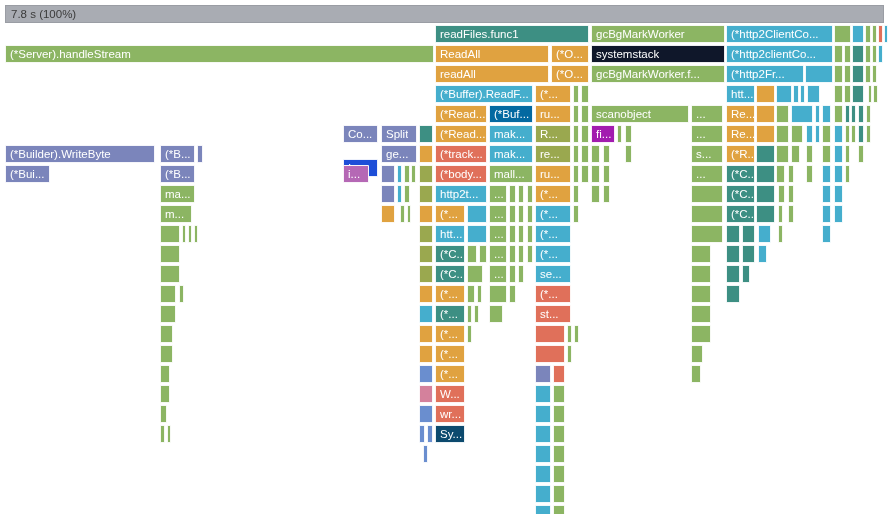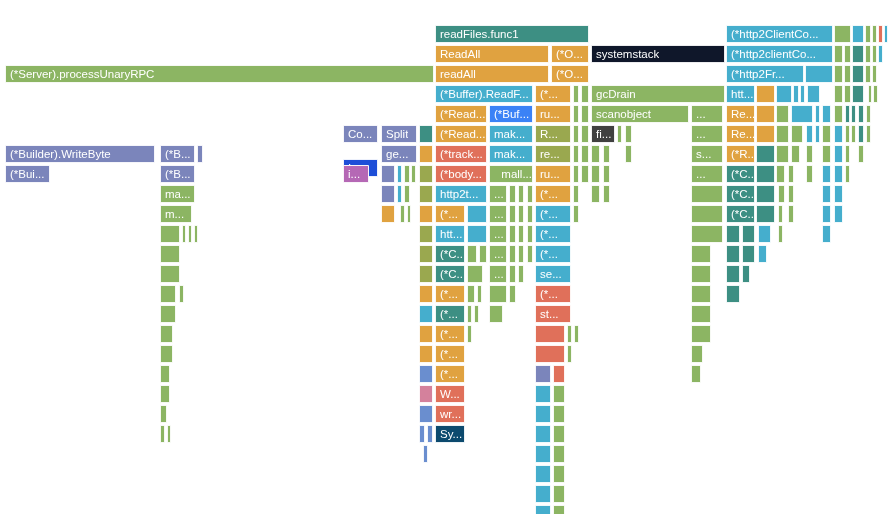--- a/index.html
+++ b/index.html
@@ -28,96 +28,102 @@
   .fr .lbl{
     font-size:11.5px;color:#ffffff;padding-left:4px;
     white-space:nowrap;overflow:hidden;text-overflow:clip;
     line-height:16px;
   }
 </style>
 </head>
 <body>
 
 <div id="flame">
+  <div class="hdr">
+    <span>7.8 s (100%)</span>
+  </div>
     <div class="fr" style="left: 435px; top: 25px; width: 154px; background: rgb(61, 143, 131);">
       <span class="lbl">readFiles.func1</span>
+    </div>
+    <div class="fr" style="left: 591px; top: 25px; width: 134px; background: rgb(140, 181, 99);">
+      <span class="lbl">gcBgMarkWorker</span>
     </div>
     <div class="fr" style="left: 726px; top: 25px; width: 107px; background: rgb(69, 174, 205);">
       <span class="lbl">(*http2ClientCo...</span>
     </div>
     <div class="fr" style="left: 834px; top: 25px; width: 17px; background: rgb(140, 181, 99);"></div>
     <div class="fr" style="left: 852px; top: 25px; width: 12px; background: rgb(69, 174, 205);"></div>
     <div class="fr" style="left: 865px; top: 25px; width: 6px; background: rgb(140, 181, 99);"></div>
     <div class="fr" style="left: 872px; top: 25px; width: 5px; background: rgb(140, 181, 99);"></div>
     <div class="fr" style="left: 878px; top: 25px; width: 5px; background: rgb(224, 112, 90);"></div>
     <div class="fr" style="left: 884px; top: 25px; width: 4px; background: rgb(69, 174, 205);"></div>
+    <div class="fr" style="left: 5px; top: 45px; width: 429px; background: rgb(140, 181, 99);">
+      <span class="lbl">(*Server).handleStream</span>
+    </div>
     <div class="fr" style="left: 435px; top: 45px; width: 114px; background: rgb(224, 162, 64);">
       <span class="lbl">ReadAll</span>
     </div>
     <div class="fr" style="left: 551px; top: 45px; width: 38px; background: rgb(224, 162, 64);">
       <span class="lbl">(*O...</span>
     </div>
     <div class="fr" style="left: 591px; top: 45px; width: 134px; background: #0f172a;">
       <span class="lbl">systemstack</span>
     </div>
     <div class="fr" style="left: 726px; top: 45px; width: 107px; background: rgb(69, 174, 205);">
       <span class="lbl">(*http2clientCo...</span>
     </div>
     <div class="fr" style="left: 834px; top: 45px; width: 9px; background: rgb(140, 181, 99);"></div>
     <div class="fr" style="left: 844px; top: 45px; width: 7px; background: rgb(140, 181, 99);"></div>
     <div class="fr" style="left: 852px; top: 45px; width: 12px; background: rgb(61, 143, 131);"></div>
     <div class="fr" style="left: 865px; top: 45px; width: 6px; background: rgb(140, 181, 99);"></div>
     <div class="fr" style="left: 872px; top: 45px; width: 5px; background: rgb(140, 181, 99);"></div>
     <div class="fr" style="left: 878px; top: 45px; width: 5px; background: rgb(69, 174, 205);"></div>
-    <div class="fr" style="left: 5px; top: 65px; width: 429px; background: rgb(140, 181, 99);">
-      <span class="lbl">(*Server).processUnaryRPC</span>
-    </div>
     <div class="fr" style="left: 435px; top: 65px; width: 114px; background: rgb(224, 162, 64);">
       <span class="lbl">readAll</span>
     </div>
     <div class="fr" style="left: 551px; top: 65px; width: 38px; background: rgb(224, 162, 64);">
       <span class="lbl">(*O...</span>
+    </div>
+    <div class="fr" style="left: 591px; top: 65px; width: 134px; background: rgb(140, 181, 99);">
+      <span class="lbl">gcBgMarkWorker.f...</span>
     </div>
     <div class="fr" style="left: 726px; top: 65px; width: 78px; background: rgb(69, 174, 205);">
       <span class="lbl">(*http2Fr...</span>
     </div>
     <div class="fr" style="left: 805px; top: 65px; width: 28px; background: rgb(69, 174, 205);"></div>
     <div class="fr" style="left: 834px; top: 65px; width: 9px; background: rgb(140, 181, 99);"></div>
     <div class="fr" style="left: 844px; top: 65px; width: 7px; background: rgb(140, 181, 99);"></div>
     <div class="fr" style="left: 852px; top: 65px; width: 12px; background: rgb(61, 143, 131);"></div>
     <div class="fr" style="left: 865px; top: 65px; width: 6px; background: rgb(140, 181, 99);"></div>
     <div class="fr" style="left: 872px; top: 65px; width: 5px; background: rgb(140, 181, 99);"></div>
     <div class="fr" style="left: 435px; top: 85px; width: 98px; background: rgb(69, 174, 205);">
       <span class="lbl">(*Buffer).ReadF...</span>
     </div>
     <div class="fr" style="left: 535px; top: 85px; width: 36px; background: rgb(224, 162, 64);">
       <span class="lbl">(*...</span>
     </div>
     <div class="fr" style="left: 573px; top: 85px; width: 6px; background: rgb(140, 181, 99);"></div>
     <div class="fr" style="left: 581px; top: 85px; width: 8px; background: rgb(140, 181, 99);"></div>
-    <div class="fr" style="left: 591px; top: 85px; width: 134px; background: rgb(140, 181, 99);">
-      <span class="lbl">gcDrain</span>
-    </div>
     <div class="fr" style="left: 726px; top: 85px; width: 29px; background: rgb(69, 174, 205);">
       <span class="lbl">htt...</span>
     </div>
     <div class="fr" style="left: 756px; top: 85px; width: 19px; background: rgb(224, 162, 64);"></div>
     <div class="fr" style="left: 776px; top: 85px; width: 16px; background: rgb(69, 174, 205);"></div>
     <div class="fr" style="left: 793px; top: 85px; width: 6px; background: rgb(69, 174, 205);"></div>
     <div class="fr" style="left: 800px; top: 85px; width: 5px; background: rgb(69, 174, 205);"></div>
     <div class="fr" style="left: 807px; top: 85px; width: 13px; background: rgb(69, 174, 205);"></div>
     <div class="fr" style="left: 834px; top: 85px; width: 9px; background: rgb(140, 181, 99);"></div>
     <div class="fr" style="left: 844px; top: 85px; width: 7px; background: rgb(140, 181, 99);"></div>
     <div class="fr" style="left: 852px; top: 85px; width: 12px; background: rgb(61, 143, 131);"></div>
     <div class="fr" style="left: 868px; top: 85px; width: 4px; background: rgb(140, 181, 99);"></div>
     <div class="fr" style="left: 873px; top: 85px; width: 5px; background: rgb(140, 181, 99);"></div>
     <div class="fr" style="left: 435px; top: 105px; width: 52px; background: rgb(224, 162, 64);">
       <span class="lbl">(*Read...</span>
     </div>
-    <div class="fr" style="left: 489px; top: 105px; width: 44px; background: #3b82f6;">
+    <div class="fr" style="left: 489px; top: 105px; width: 44px; background: #0369a1;">
       <span class="lbl">(*Buf...</span>
     </div>
     <div class="fr" style="left: 535px; top: 105px; width: 36px; background: rgb(224, 162, 64);">
       <span class="lbl">ru...</span>
     </div>
     <div class="fr" style="left: 573px; top: 105px; width: 6px; background: rgb(140, 181, 99);"></div>
     <div class="fr" style="left: 581px; top: 105px; width: 8px; background: rgb(140, 181, 99);"></div>
     <div class="fr" style="left: 591px; top: 105px; width: 98px; background: rgb(140, 181, 99);">
       <span class="lbl">scanobject</span>
     </div>
@@ -148,21 +154,21 @@
       <span class="lbl">(*Read...</span>
     </div>
     <div class="fr" style="left: 489px; top: 125px; width: 44px; background: rgb(69, 174, 205);">
       <span class="lbl">mak...</span>
     </div>
     <div class="fr" style="left: 535px; top: 125px; width: 36px; background: rgb(154, 168, 79);">
       <span class="lbl">R...</span>
     </div>
     <div class="fr" style="left: 573px; top: 125px; width: 6px; background: rgb(140, 181, 99);"></div>
     <div class="fr" style="left: 581px; top: 125px; width: 8px; background: rgb(140, 181, 99);"></div>
-    <div class="fr" style="left: 591px; top: 125px; width: 24px; background: #404040;">
+    <div class="fr" style="left: 591px; top: 125px; width: 24px; background: #a21caf;">
       <span class="lbl">fi...</span>
     </div>
     <div class="fr" style="left: 617px; top: 125px; width: 5px; background: rgb(140, 181, 99);"></div>
     <div class="fr" style="left: 625px; top: 125px; width: 7px; background: rgb(140, 181, 99);"></div>
     <div class="fr" style="left: 691px; top: 125px; width: 32px; background: rgb(140, 181, 99);">
       <span class="lbl">...</span>
     </div>
     <div class="fr" style="left: 726px; top: 125px; width: 29px; background: rgb(224, 162, 64);">
       <span class="lbl">Re...</span>
     </div>
@@ -229,21 +235,21 @@
       <span class="lbl">i...</span>
     </div>
     <div class="fr" style="left: 381px; top: 165px; width: 14px; background: rgb(123, 133, 187);"></div>
     <div class="fr" style="left: 397px; top: 165px; width: 5px; background: rgb(69, 174, 205);"></div>
     <div class="fr" style="left: 404px; top: 165px; width: 6px; background: rgb(140, 181, 99);"></div>
     <div class="fr" style="left: 411px; top: 165px; width: 5px; background: rgb(140, 181, 99);"></div>
     <div class="fr" style="left: 419px; top: 165px; width: 14px; background: rgb(154, 168, 79);"></div>
     <div class="fr" style="left: 435px; top: 165px; width: 52px; background: rgb(224, 112, 90);">
       <span class="lbl">(*body...</span>
     </div>
-    <div class="fr" style="left: 489px; top: 165px; width: 44px; background: rgb(140, 181, 99); justify-content: flex-end;">
+    <div class="fr" style="left: 489px; top: 165px; width: 44px; background: rgb(140, 181, 99);">
       <span class="lbl">mall...</span>
     </div>
     <div class="fr" style="left: 535px; top: 165px; width: 36px; background: rgb(224, 162, 64);">
       <span class="lbl">ru...</span>
     </div>
     <div class="fr" style="left: 573px; top: 165px; width: 6px; background: rgb(140, 181, 99);"></div>
     <div class="fr" style="left: 581px; top: 165px; width: 8px; background: rgb(140, 181, 99);"></div>
     <div class="fr" style="left: 591px; top: 165px; width: 9px; background: rgb(140, 181, 99);"></div>
     <div class="fr" style="left: 603px; top: 165px; width: 7px; background: rgb(140, 181, 99);"></div>
     <div class="fr" style="left: 691px; top: 165px; width: 32px; background: rgb(140, 181, 99);">

